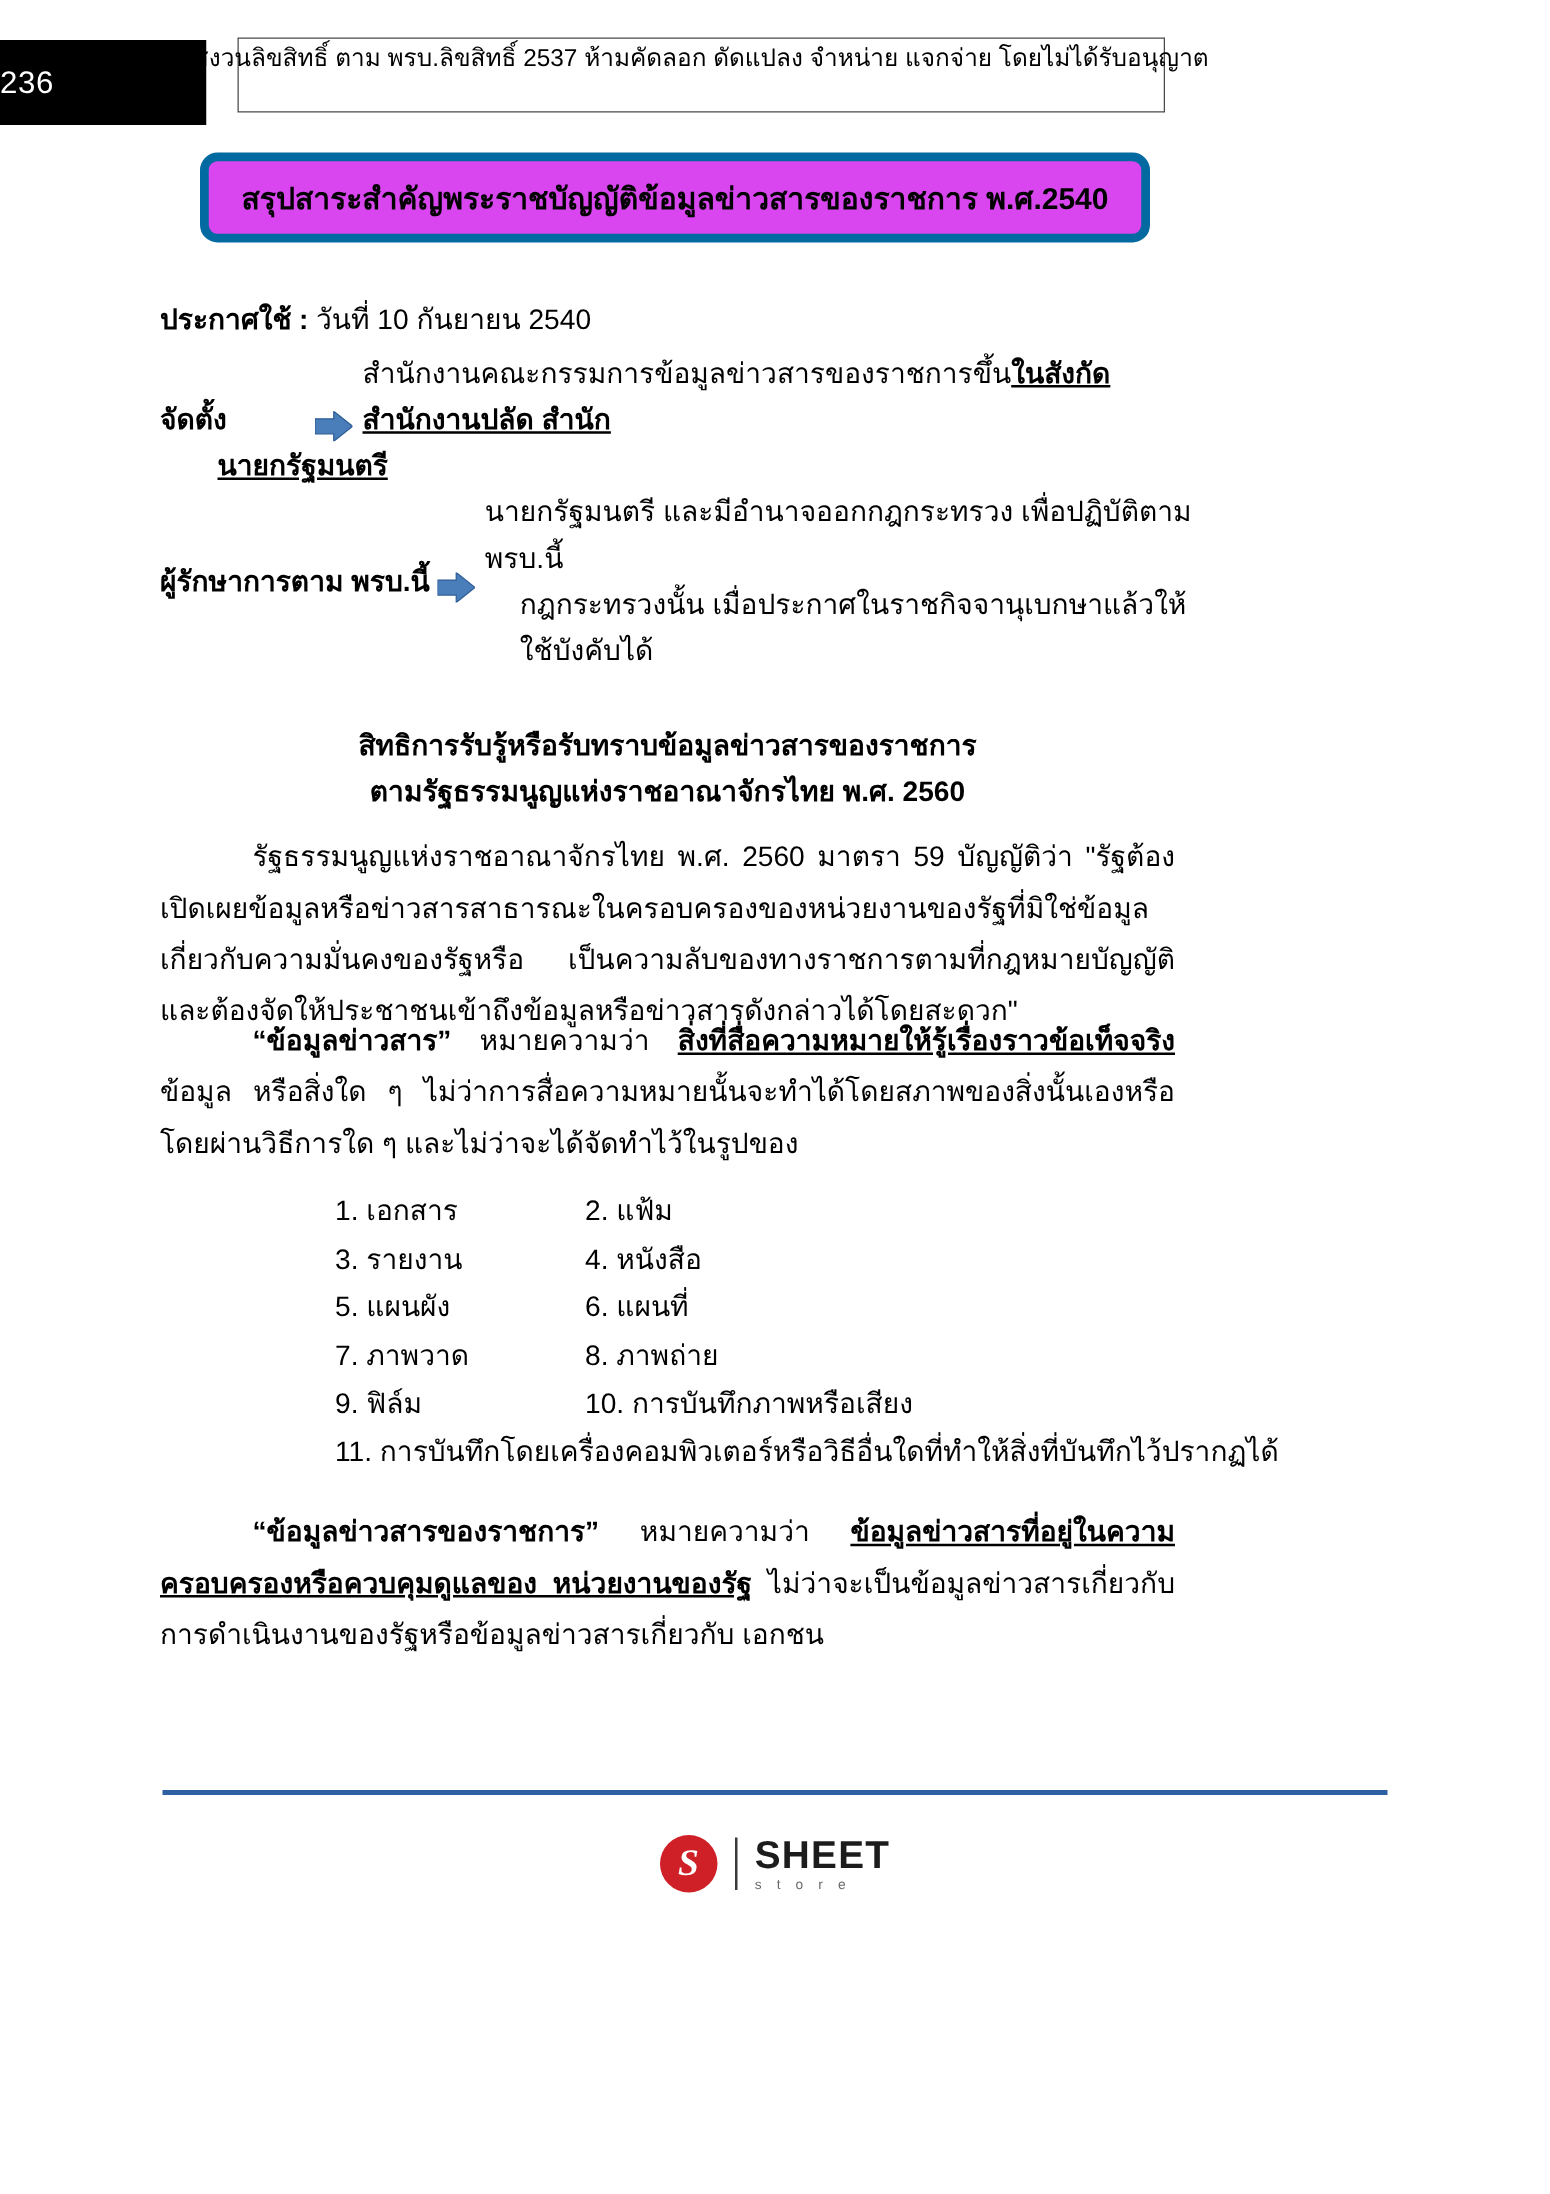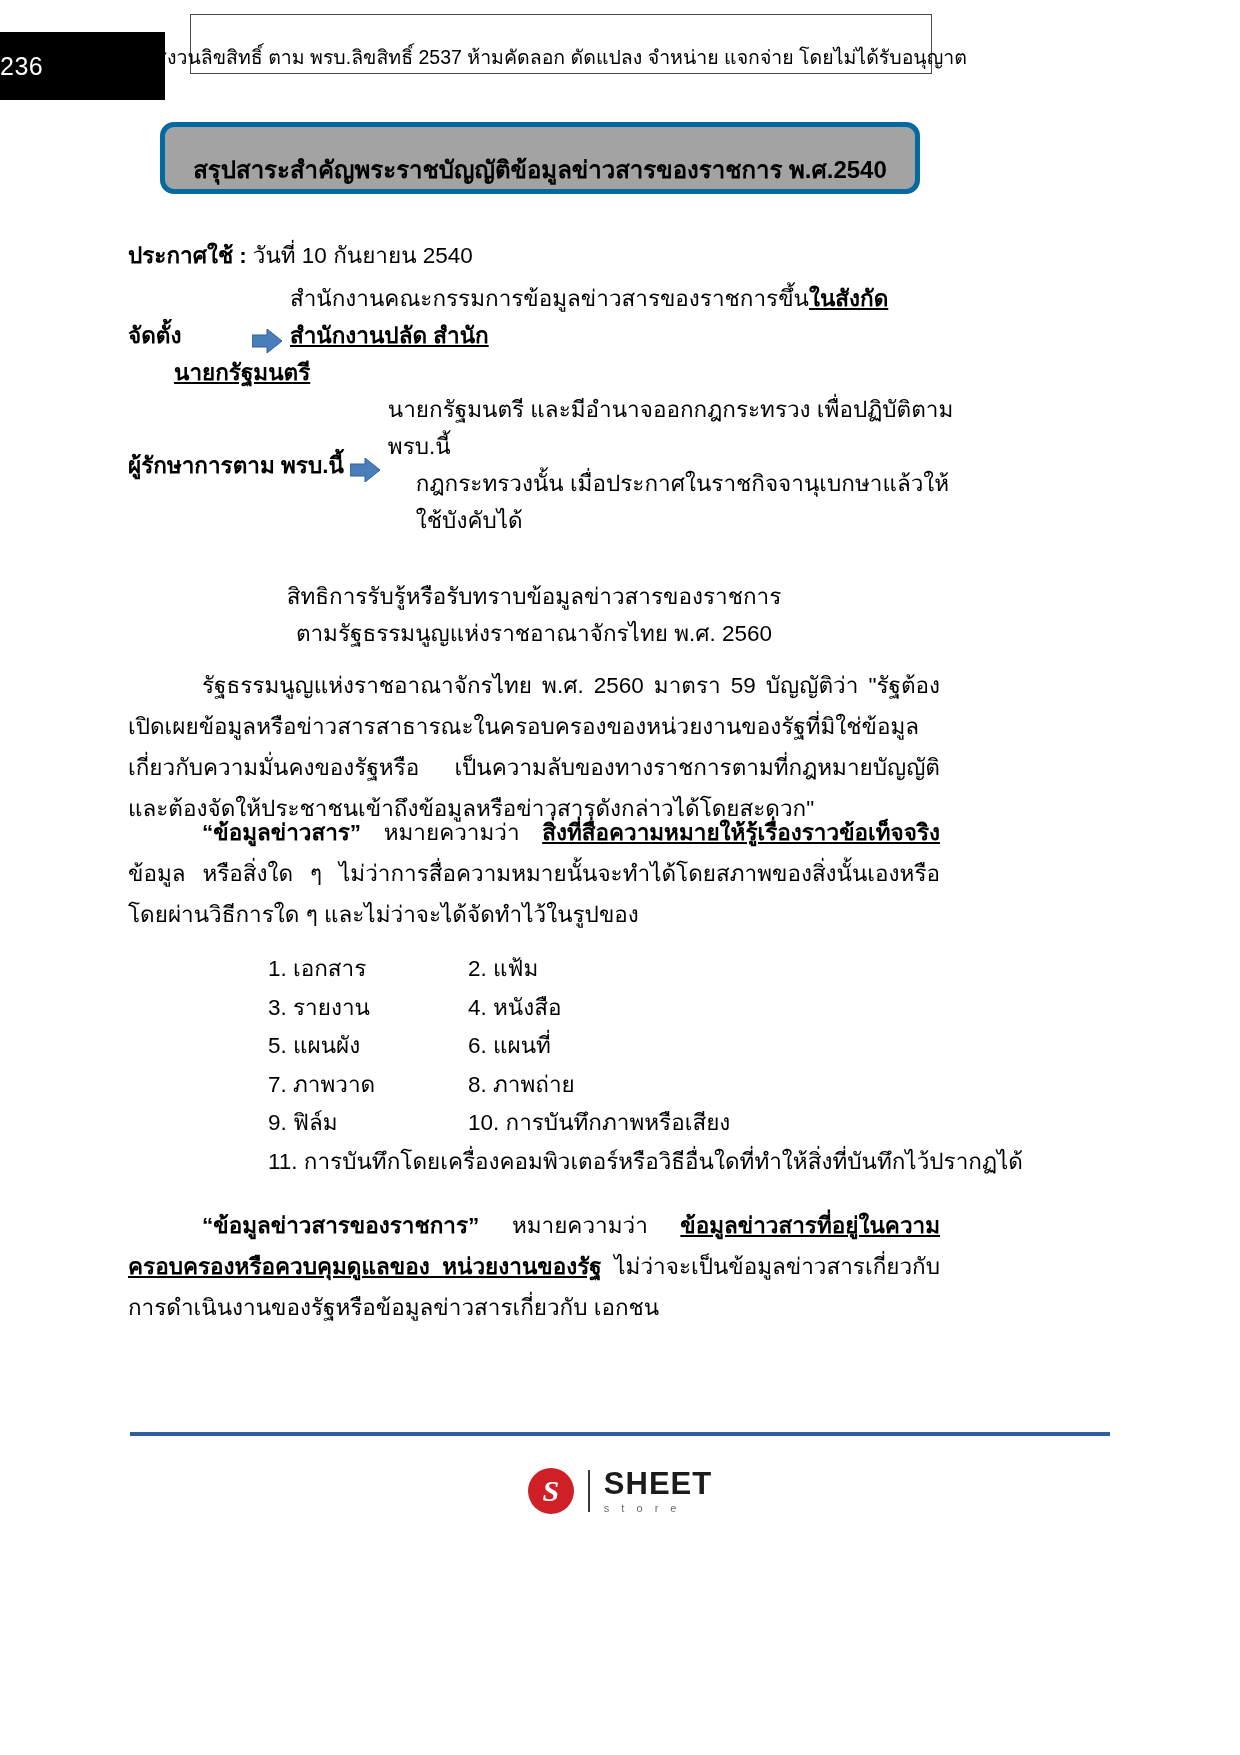--- a/index.html
+++ b/index.html
@@ -15,37 +15,37 @@
 
   
   .page-number{
     position:absolute;left:0;top:32px;
     width:165px;height:68px;
     background:#000000;color:#ffffff;
     display:flex;align-items:center;
     font-size:25px;letter-spacing:.5px;
   }
   .notice-box{
-    position:absolute;left:190px;top:14px;
+    position:absolute;left:190px;top:30px;
     width:742px;height:60px;
     border:1px solid #4a4a4a;
     background:#ffffff;
-    display:flex;align-items:flex-end;justify-content:center;
+    display:flex;align-items:flex-start;justify-content:center;
     box-sizing:border-box;
   }
   .notice-box span{font-size:19.5px;white-space:nowrap;}
 
   
   .title-box{
     position:absolute;left:160px;top:122px;
     width:760px;height:72px;
-    border:5px solid #0369a1;
+    border:7px solid #0369a1;
     border-radius:14px;
-    background:#a3a3a3;
-    display:flex;align-items:flex-end;justify-content:center;
+    background:#d946ef;
+    display:flex;align-items:center;justify-content:center;
     box-sizing:border-box;
   }
   .title-box span{font-size:24px;font-weight:bold;white-space:nowrap;}
 
   
   .meta{
     position:absolute;left:128px;top:237px;width:830px;
     font-size:22.5px;line-height:37px;
   }
   .meta-row{display:flex;align-items:center;}
@@ -55,21 +55,21 @@
     display:inline-block;width:30px;height:24px;
     margin:6px 8px 0 6px;flex:0 0 auto;
   }
   .meta-value{flex:1;}
   .meta-cont{display:block;}
   .u-bold{font-weight:bold;text-decoration:underline;}
 
   
   .center-head{
     position:absolute;left:128px;width:812px;
-    text-align:center;font-size:22.5px;font-weight:normal;line-height:37px;
+    text-align:center;font-size:22.5px;font-weight:bold;line-height:37px;
   }
 
   
   .body-p{
     position:absolute;left:128px;width:812px;
     font-size:22.5px;line-height:41px;text-align:justify;
   }
   .indent{display:inline-block;width:74px;}
   .q-bold{font-weight:bold;}
 

